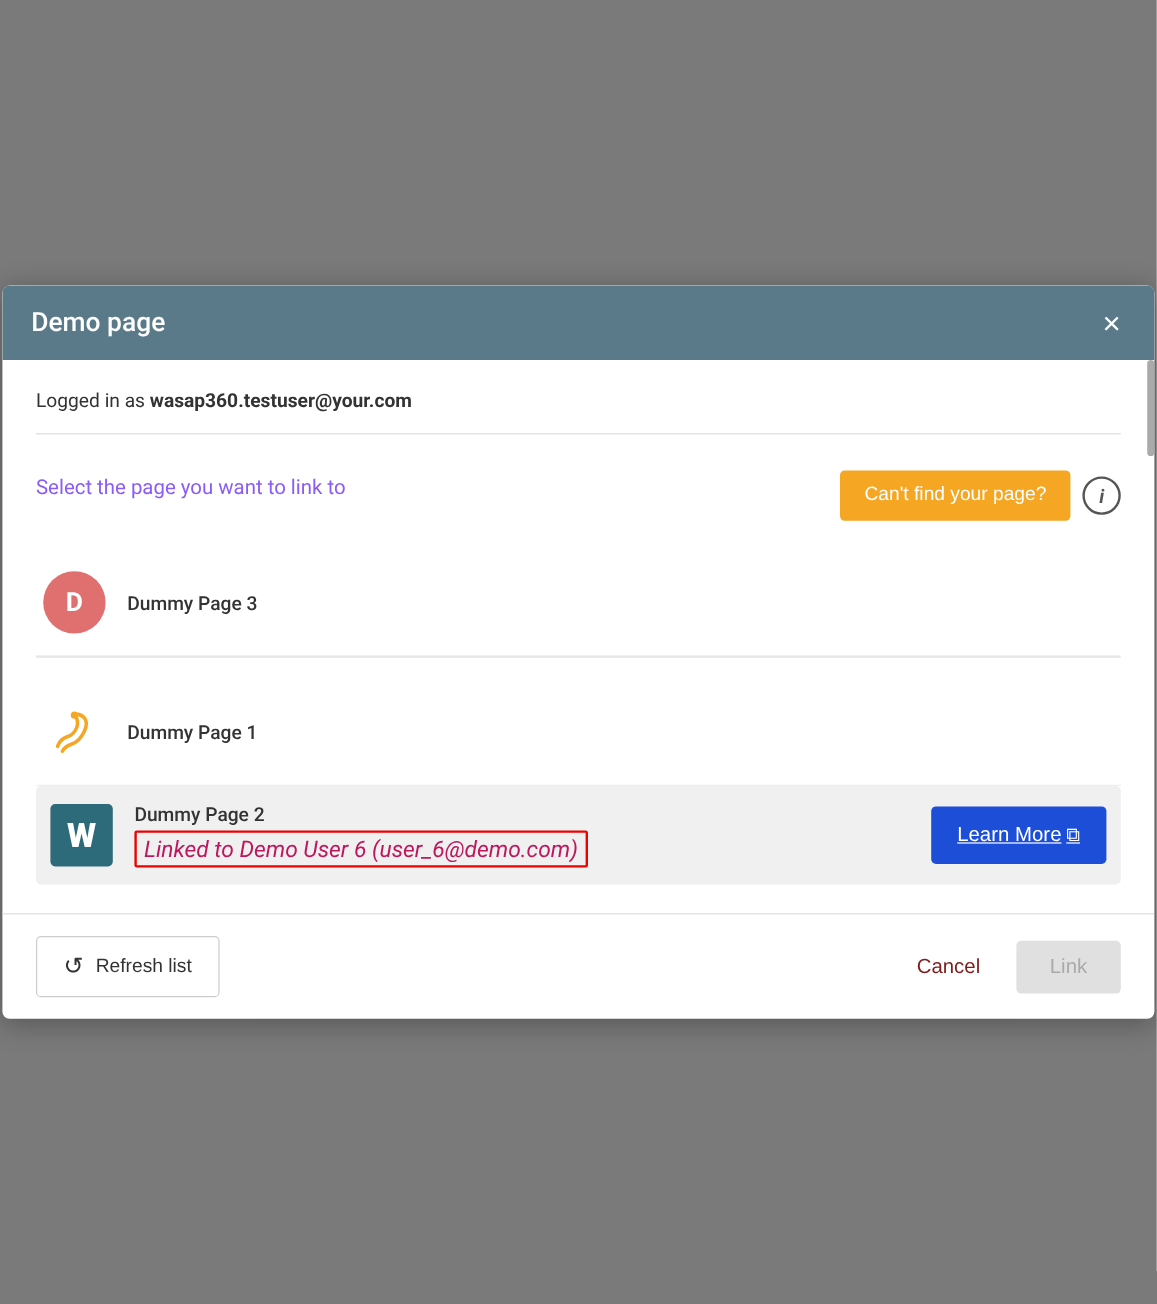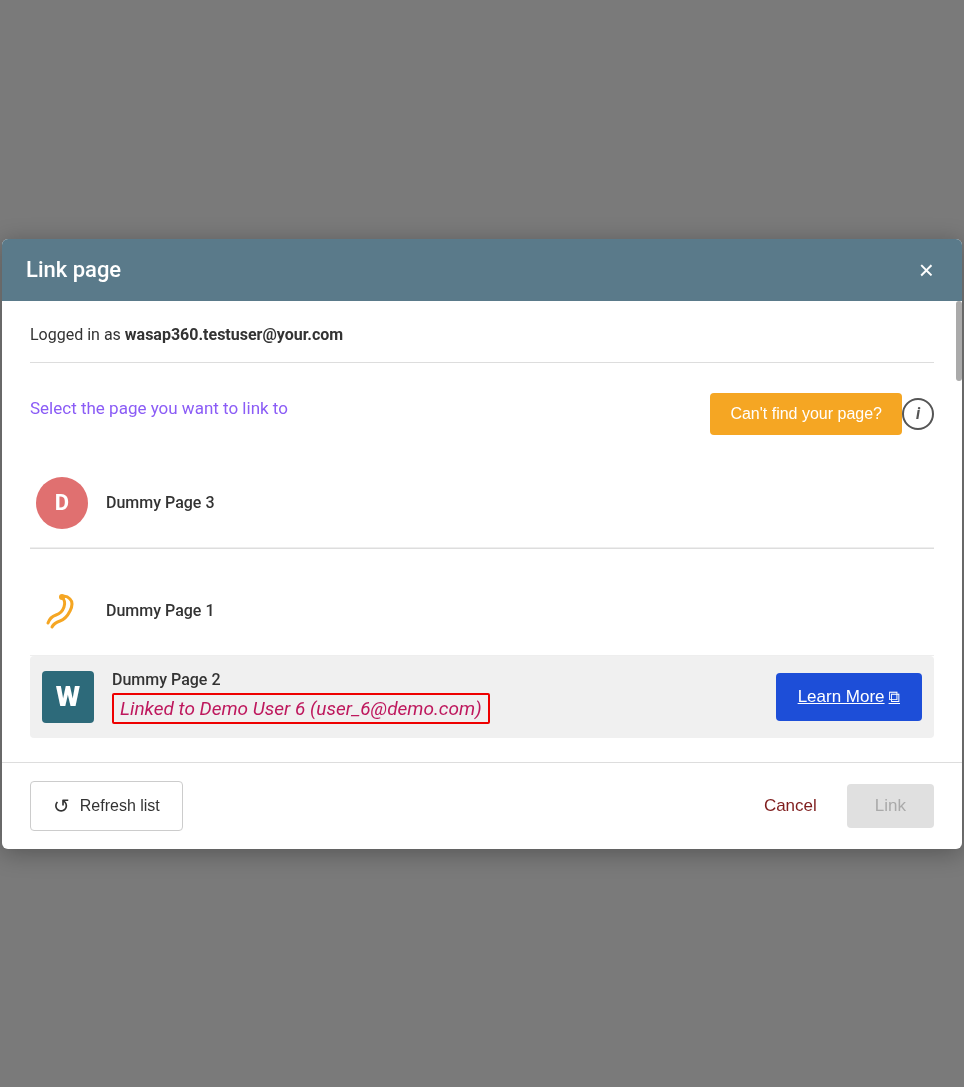--- a/index.html
+++ b/index.html
@@ -90,20 +90,21 @@
     }
 
     .select-label {
       font-size: 17px;
       color: #8b5cf6;
     }
 
     .select-actions {
       display: flex;
       align-items: center;
+      gap: 10px;
       margin-top: 12px;
     }
 
     .cant-find-btn {
       background: #f5a623;
       color: #fff;
       border: none;
       border-radius: 4px;
       padding: 12px 20px;
       font-size: 16px;
@@ -282,21 +283,21 @@
       border-radius: 3px;
     }
   </style>
 </head>
 <body>
 
 <div class="modal-overlay">
   <div class="modal">
 
     <div class="modal-header">
-      <span class="modal-title">Link page</span>
+      <span class="modal-title">Demo page</span>
       <button class="close-btn">×</button>
     </div>
 
     <div class="modal-body">
 
       <div class="logged-in-row">
         <span>Logged in as </span><strong>wasap360.testuser@your.com</strong>
       </div>
 
       <hr class="divider">

